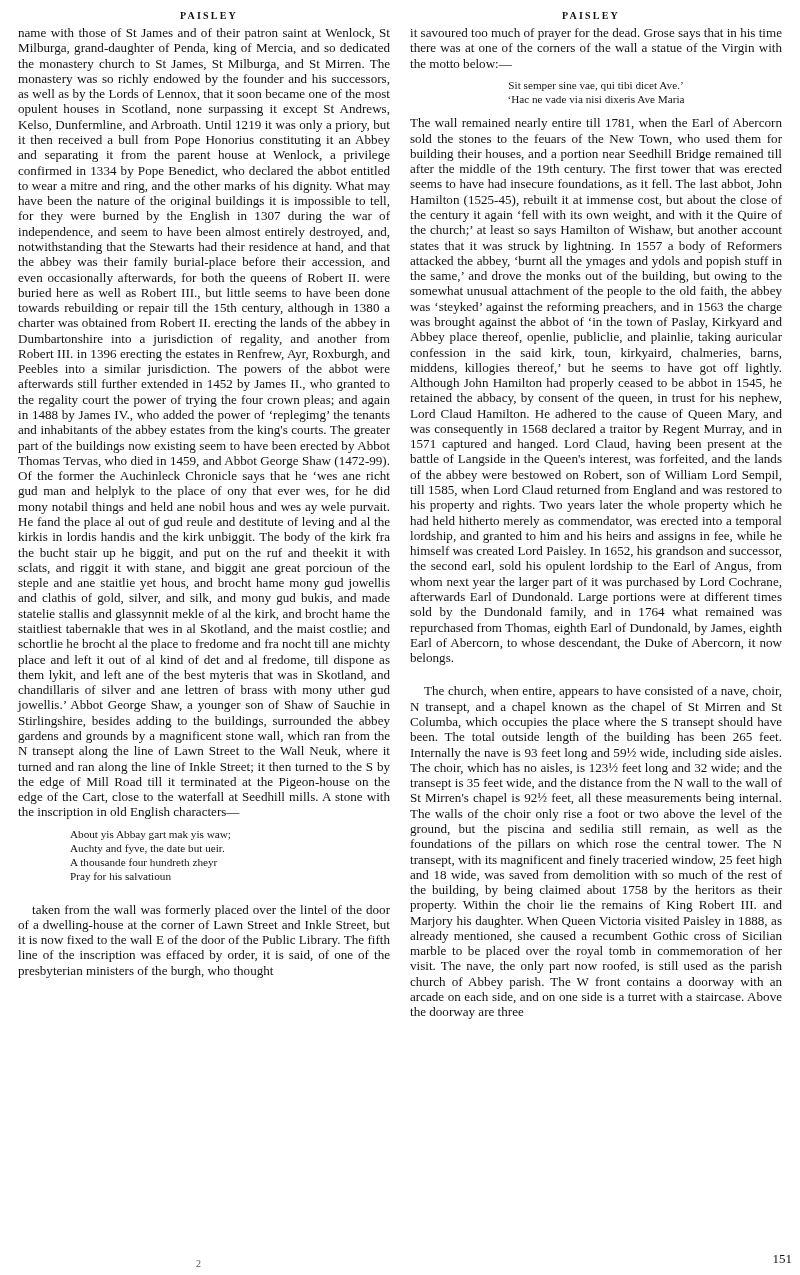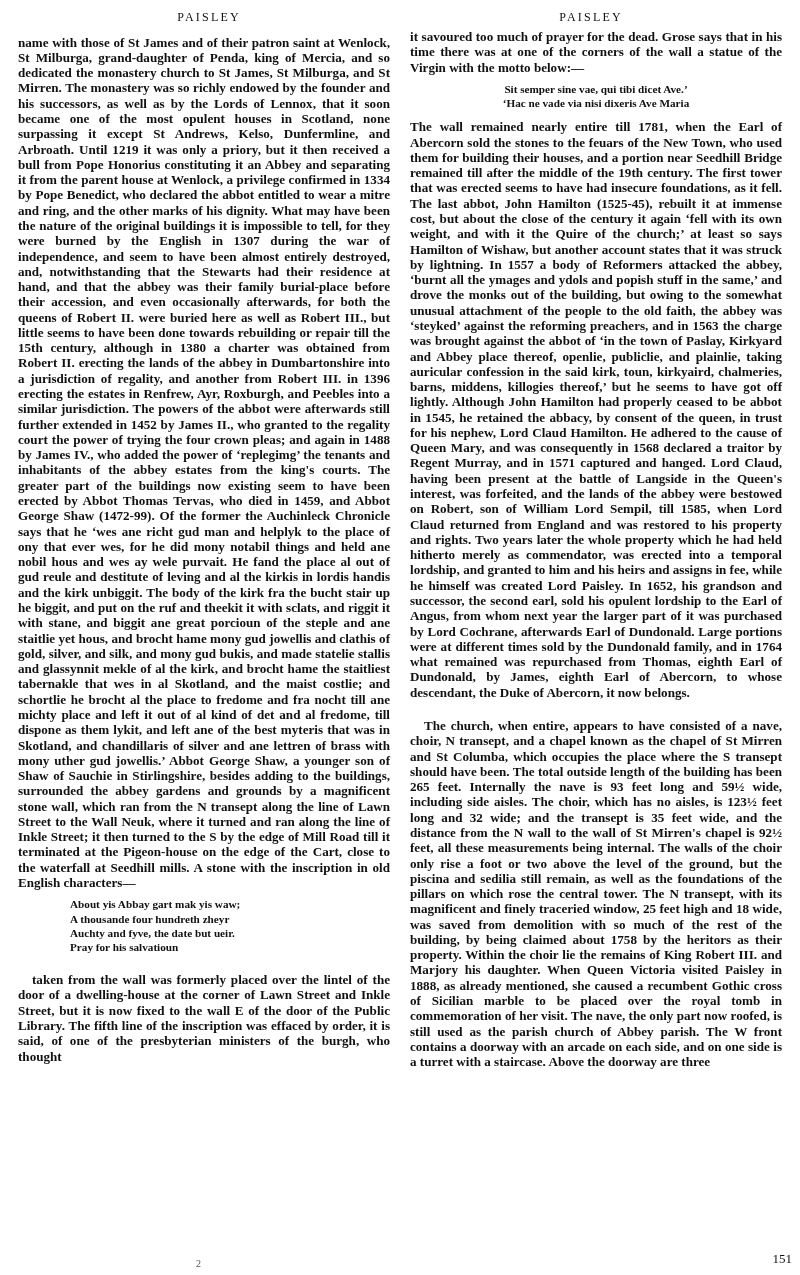--- a/index.html
+++ b/index.html
@@ -22,33 +22,32 @@
     box-sizing: border-box;
     padding: 10px 18px 8px 18px;
   }
   .running-heads {
     display: flex;
     justify-content: space-between;
     padding: 0 6px;
     margin-bottom: 4px;
   }
   .running-head {
-    font-size: 12px;
-    font-weight: normal;
+    font-size: 10px;
+    font-weight: bold;
     letter-spacing: 2.2px;
     font-family: "Liberation Serif", serif;
   }
   .head-left { width: 370px; text-align: center; }
   .head-right { width: 370px; text-align: center; }
 
   .columns {
     display: flex;
     justify-content: space-between;
-    align-items: center;
-    font-weight: bold;
+    align-items: flex-start;
   }
   .col {
     width: 372px;
   }
   p {
     margin: 0;
     font-size: 13.1px;
     line-height: 1.168;
     text-align: justify;
     text-justify: inter-word;
@@ -99,22 +98,22 @@
     <div class="running-head head-right">PAISLEY</div>
   </div>
 
   <div class="columns">
 
     <div class="col">
       <p class="noindent">name with those of St James and of their patron saint at Wenlock, St Milburga, grand-daughter of Penda, king of Mercia, and so dedicated the monastery church to St James, St Milburga, and St Mirren. The monastery was so richly endowed by the founder and his successors, as well as by the Lords of Lennox, that it soon became one of the most opulent houses in Scotland, none surpassing it except St Andrews, Kelso, Dunfermline, and Arbroath. Until 1219 it was only a priory, but it then received a bull from Pope Honorius constituting it an Abbey and separating it from the parent house at Wenlock, a privilege confirmed in 1334 by Pope Benedict, who declared the abbot entitled to wear a mitre and ring, and the other marks of his dignity. What may have been the nature of the original buildings it is impossible to tell, for they were burned by the English in 1307 during the war of independence, and seem to have been almost entirely destroyed, and, notwithstanding that the Stewarts had their residence at hand, and that the abbey was their family burial-place before their accession, and even occasionally afterwards, for both the queens of Robert II. were buried here as well as Robert III., but little seems to have been done towards rebuilding or repair till the 15th century, although in 1380 a charter was obtained from Robert II. erecting the lands of the abbey in Dumbartonshire into a jurisdiction of regality, and another from Robert III. in 1396 erecting the estates in Renfrew, Ayr, Roxburgh, and Peebles into a similar jurisdiction. The powers of the abbot were afterwards still further extended in 1452 by James II., who granted to the regality court the power of trying the four crown pleas; and again in 1488 by James IV., who added the power of ‘replegimg’ the tenants and inhabitants of the abbey estates from the king's courts. The greater part of the buildings now existing seem to have been erected by Abbot Thomas Tervas, who died in 1459, and Abbot George Shaw (1472-99). Of the former the Auchinleck Chronicle says that he ‘wes ane richt gud man and helplyk to the place of ony that ever wes, for he did mony notabil things and held ane nobil hous and wes ay wele purvait. He fand the place al out of gud reule and destitute of leving and al the kirkis in lordis handis and the kirk unbiggit. The body of the kirk fra the bucht stair up he biggit, and put on the ruf and theekit it with sclats, and riggit it with stane, and biggit ane great porcioun of the steple and ane staitlie yet hous, and brocht hame mony gud jowellis and clathis of gold, silver, and silk, and mony gud bukis, and made statelie stallis and glassynnit mekle of al the kirk, and brocht hame the staitliest tabernakle that wes in al Skotland, and the maist costlie; and schortlie he brocht al the place to fredome and fra nocht till ane michty place and left it out of al kind of det and al fredome, till dispone as them lykit, and left ane of the best myteris that was in Skotland, and chandillaris of silver and ane lettren of brass with mony uther gud jowellis.’ Abbot George Shaw, a younger son of Shaw of Sauchie in Stirlingshire, besides adding to the buildings, surrounded the abbey gardens and grounds by a magnificent stone wall, which ran from the N transept along the line of Lawn Street to the Wall Neuk, where it turned and ran along the line of Inkle Street; it then turned to the S by the edge of Mill Road till it terminated at the Pigeon-house on the edge of the Cart, close to the waterfall at Seedhill mills.  A stone with the inscription in old English characters—</p>
 
       <div class="verse left-verse">
         <div class="line">About yis Abbay gart mak yis waw;</div>
+        <div class="line">Auchty and fyve, the date but ueir.</div>
         <div class="line">A thousande four hundreth zheyr</div>
-        <div class="line">Auchty and fyve, the date but ueir.</div>
         <div class="line">Pray for his salvatioun</div>
       </div>
 
       <p class="indent">taken from the wall was formerly placed over the lintel of the door of a dwelling-house at the corner of Lawn Street and Inkle Street, but it is now fixed to the wall E of the door of the Public Library.  The fifth line of the inscription was effaced by order, it is said, of one of the presbyterian ministers of the burgh, who thought</p>
     </div>
 
     <div class="col">
       <p class="noindent">it savoured too much of prayer for the dead.  Grose says that in his time there was at one of the corners of the wall a statue of the Virgin with the motto below:—</p>
 
       <div class="verse center-verse">

